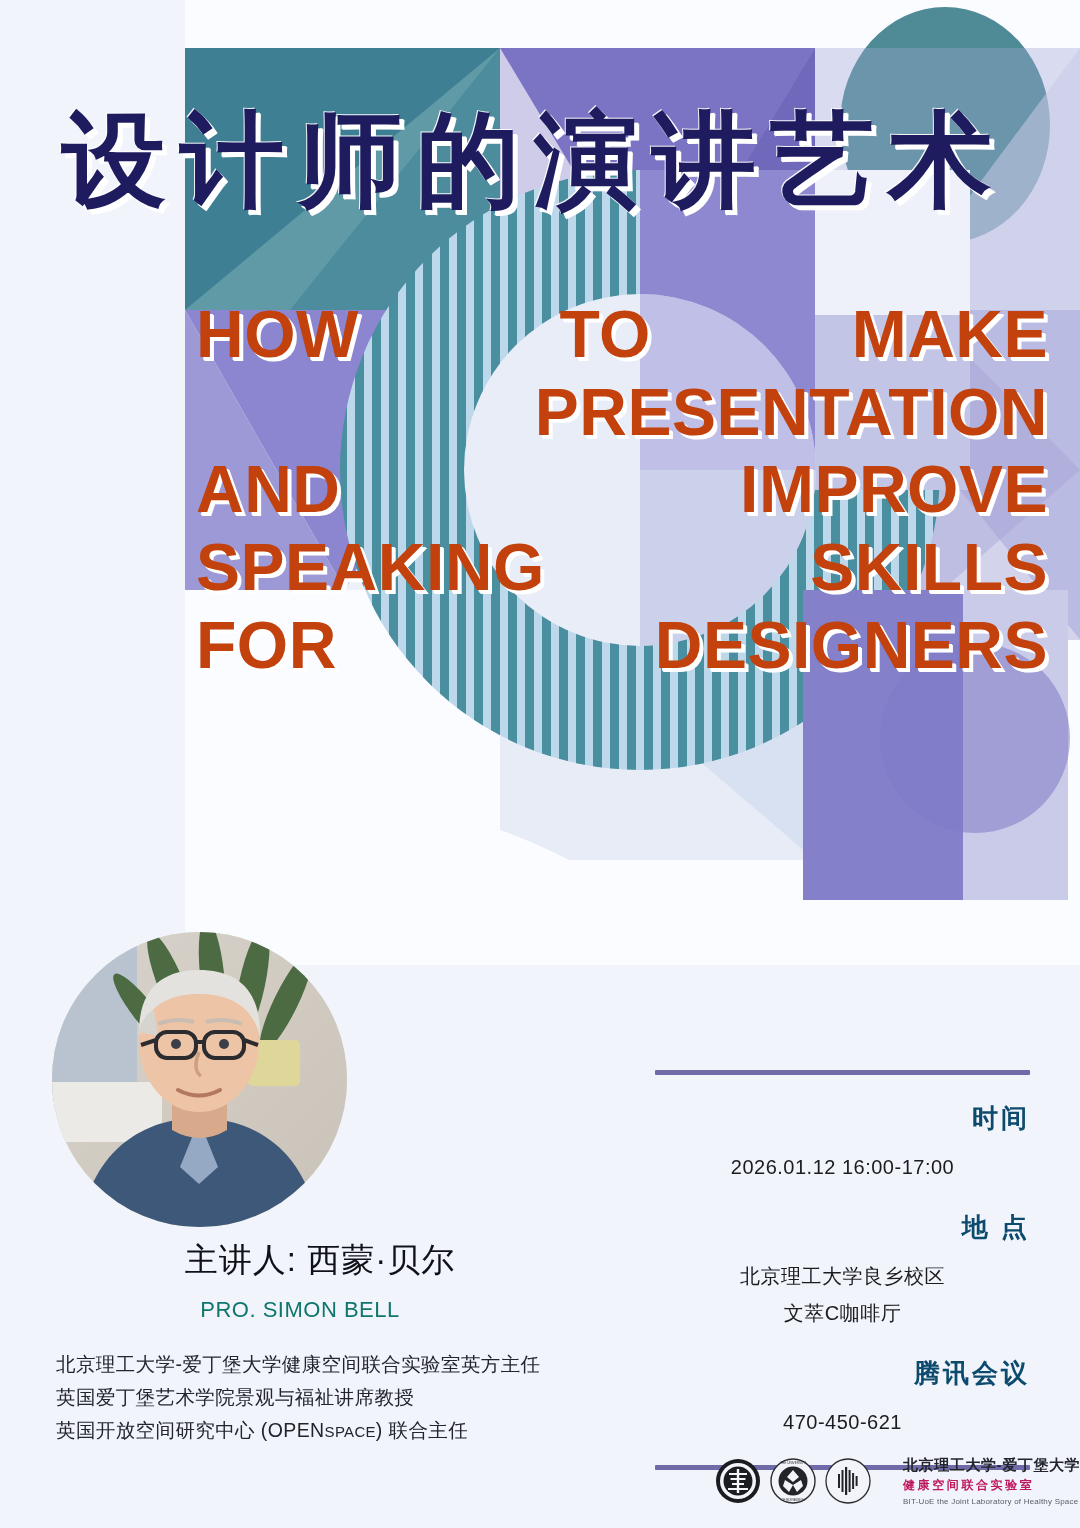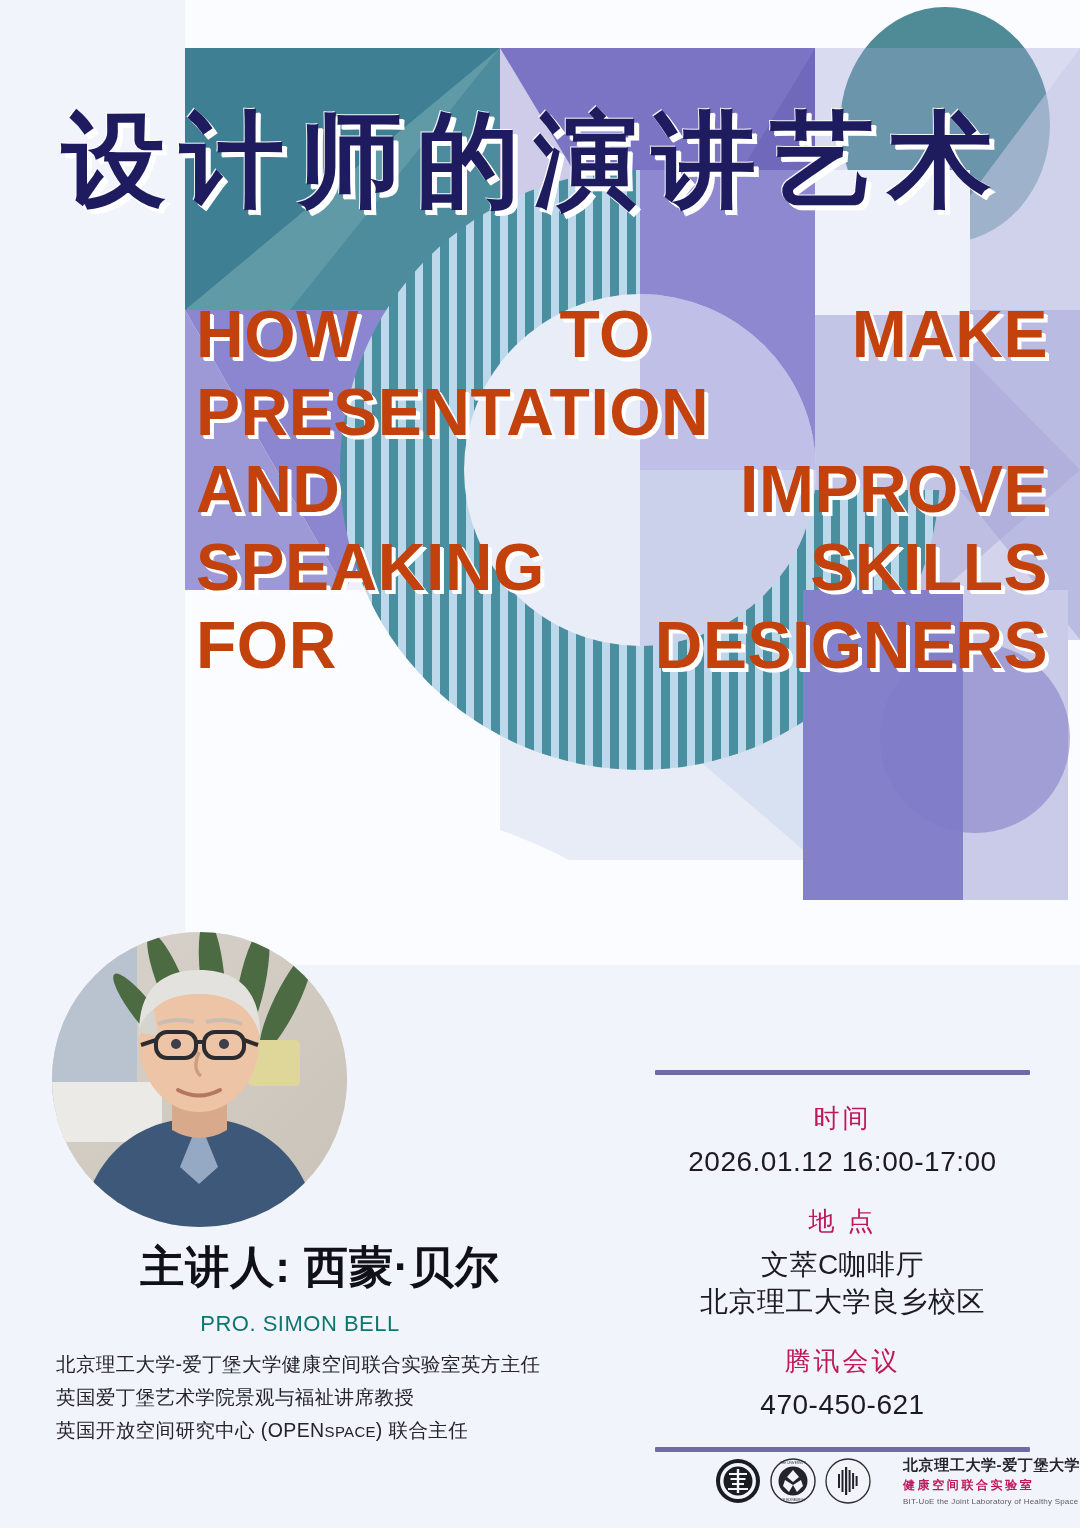--- a/index.html
+++ b/index.html
@@ -44,41 +44,41 @@
     display:flex;
     justify-content:space-between;
     font-size:66px;
     font-weight:700;
     line-height:1.04;
     color:#c2410c;
     letter-spacing:0.5px;
     text-shadow:3px 3px 0 #ffffff, 4px 4px 0 #ffffff;
     margin-bottom:9px;
   }
-  .en-line.single { justify-content:flex-start; }
+  .en-line.single { justify-content:flex-end; }
   .en-line .w { white-space:nowrap; }
 
   
   .portrait {
     position:absolute; left:52px; top:932px;
     width:295px; height:295px;
     border-radius:50%;
     overflow:hidden;
     z-index:7;
     background:#cfd9cf;
   }
   .portrait svg { display:block; width:295px; height:295px; }
 
   
   .speaker-block {
     position:absolute; left:0; top:1238px; width:600px;
     text-align:center; z-index:7;
   }
   .speaker-cn {
-    font-size:44px; font-weight:700; color:#101118;
+    font-size:33px; font-weight:400; color:#101118;
     letter-spacing:1px;
     margin-left:40px;
   }
   .speaker-en {
     margin-top:14px;
     font-size:22px; color:#0f766e; letter-spacing:0.5px;
   }
   .bio {
     position:absolute; left:56px; top:1348px; width:560px;
     z-index:7;
@@ -94,26 +94,27 @@
 
   
   .details {
     position:absolute; left:655px; top:1070px; width:375px;
     text-align:center; z-index:7;
   }
   .rule { height:5px; background:#6f6aa8; width:100%; border-radius:1px; }
   .rule.top { margin-bottom:26px; }
   .rule.bottom { margin-top:24px; }
   .d-label {
-    font-size:26px; font-weight:400; color:#be185d;
+    font-size:26px; font-weight:700; color:#0c4a6e;
     letter-spacing:3px;
+    text-align:right;
   }
   .d-value {
-    margin-top:7px;
-    font-size:28px; color:#1b1b22; letter-spacing:0.5px;
+    margin-top:13px;
+    font-size:20px; color:#1b1b22; letter-spacing:0.5px;
     line-height:37px;
   }
   .d-group + .d-group { margin-top:24px; }
 
   
   .footer {
     position:absolute; left:715px; top:1456px;
     display:flex; align-items:center; gap:9px; z-index:7;
   }
   .logo { width:46px; height:46px; flex:none; }
@@ -301,22 +302,22 @@
     <div class="rule top"></div>
 
     <div class="d-group">
       <div class="d-label">时间</div>
       <div class="d-value">2026.01.12    16:00-17:00</div>
     </div>
 
     <div class="d-group">
       <div class="d-label">地 点</div>
       <div class="d-value">
+        <div>北京理工大学良乡校区</div>
         <div>文萃C咖啡厅</div>
-        <div>北京理工大学良乡校区</div>
       </div>
     </div>
 
     <div class="d-group">
       <div class="d-label">腾讯会议</div>
       <div class="d-value">470-450-621</div>
     </div>
 
     <div class="rule bottom"></div>
   </div>

